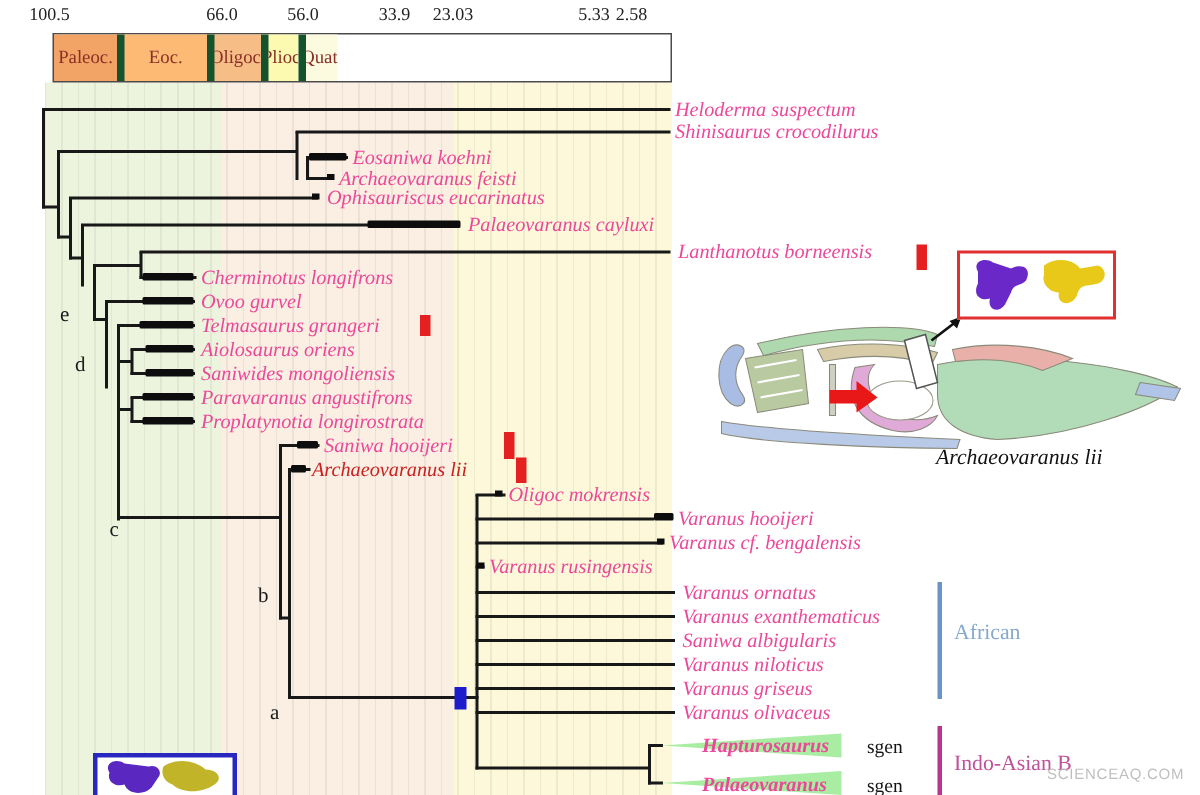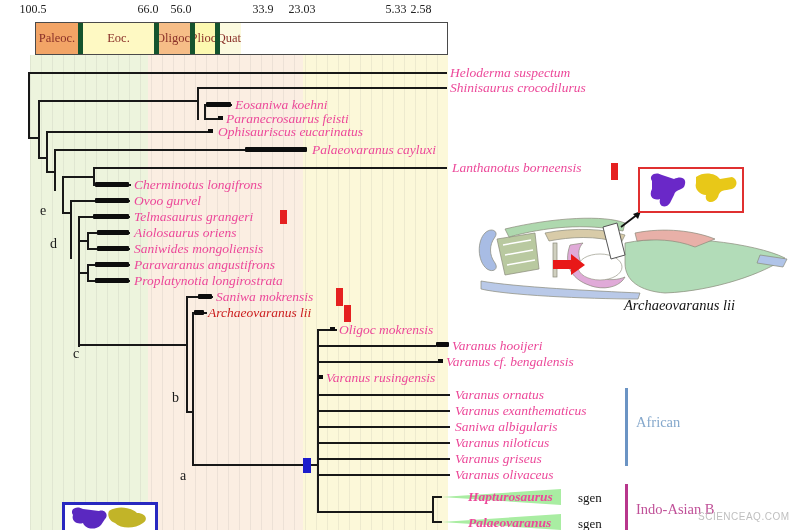--- a/index.html
+++ b/index.html
@@ -38,29 +38,29 @@
              color:rgba(188,188,188,.95);letter-spacing:.5px}
   svg{position:absolute}
 </style>
 </head>
 <body>
 
 <div class="bgstripes"></div>
 
 <div class="num" style="left:33px">100.5</div>
 <div class="num" style="left:148px">66.0</div>
-<div class="num" style="left:181px">56.0</div>
+<div class="num" style="left:202px">56.0</div>
 <div class="num" style="left:263px">33.9</div>
 <div class="num" style="left:302px">23.03</div>
 <div class="num" style="left:396px">5.33</div>
 <div class="num" style="left:421px">2.58</div>
 
 <div class="erabar">
   <div class="era" style="width:42px;background:#f2a466">Paleoc.</div>
-  <div class="era" style="width:76px;background:#fef9c3">Eoc.</div>
+  <div class="era" style="width:60px;background:#fdba74">Eoc.</div>
   <div class="era" style="width:36px;background:#f6bd87">Oligoc.</div>
   <div class="era" style="width:25px;background:#fcf9b0">Plioc.</div>
   <div class="era" style="width:26px;background:#fcfadf">Quat.</div>
 </div>
 
 <div class="vl" style="left:28px;top:73px;height:66px"></div>
 <div class="vl" style="left:38px;top:101px;height:58px"></div>
 <div class="vl" style="left:46px;top:132px;height:41px"></div>
 <div class="vl" style="left:54px;top:150px;height:41px"></div>
 <div class="vl" style="left:62px;top:177px;height:37px"></div>
@@ -138,32 +138,32 @@
 <div class="rb" style="left:280px;top:210px;height:14px"></div>
 <div class="rb" style="left:336px;top:288px;height:18px"></div>
 <div class="rb" style="left:344px;top:305px;height:17px"></div>
 <div class="rb" style="left:611px;top:163px;height:17px"></div>
 
 <div class="bluemark"></div>
 
 <div class="tx" style="left:450px;top:65px">Heloderma suspectum</div>
 <div class="tx" style="left:450px;top:80px">Shinisaurus crocodilurus</div>
 <div class="tx" style="left:235px;top:97px">Eosaniwa koehni</div>
-<div class="tx" style="left:226px;top:111px">Paranecrosaurus feisti</div>
+<div class="tx" style="left:226px;top:111px">Archaeovaranus feisti</div>
 <div class="tx" style="left:218px;top:124px">Ophisauriscus eucarinatus</div>
 <div class="tx" style="left:312px;top:142px">Palaeovaranus cayluxi</div>
 <div class="tx" style="left:452px;top:160px">Lanthanotus borneensis</div>
 <div class="tx" style="left:134px;top:177px">Cherminotus longifrons</div>
 <div class="tx" style="left:134px;top:193px">Ovoo gurvel</div>
 <div class="tx" style="left:134px;top:209px">Telmasaurus grangeri</div>
 <div class="tx" style="left:134px;top:225px">Aiolosaurus oriens</div>
 <div class="tx" style="left:134px;top:241px">Saniwides mongoliensis</div>
 <div class="tx" style="left:134px;top:257px">Paravaranus angustifrons</div>
 <div class="tx" style="left:134px;top:273px">Proplatynotia longirostrata</div>
-<div class="tx" style="left:216px;top:289px">Saniwa mokrensis</div>
+<div class="tx" style="left:216px;top:289px">Saniwa hooijeri</div>
 <div class="tx red" style="left:208px;top:305px">Archaeovaranus lii</div>
 <div class="tx" style="left:339px;top:322px">Oligoc mokrensis</div>
 <div class="tx" style="left:452px;top:338px">Varanus hooijeri</div>
 <div class="tx" style="left:446px;top:354px">Varanus cf. bengalensis</div>
 <div class="tx" style="left:326px;top:370px">Varanus rusingensis</div>
 <div class="tx" style="left:455px;top:387px">Varanus ornatus</div>
 <div class="tx" style="left:455px;top:403px">Varanus exanthematicus</div>
 <div class="tx" style="left:455px;top:419px">Saniwa albigularis</div>
 <div class="tx" style="left:455px;top:435px">Varanus niloticus</div>
 <div class="tx" style="left:455px;top:451px">Varanus griseus</div>

